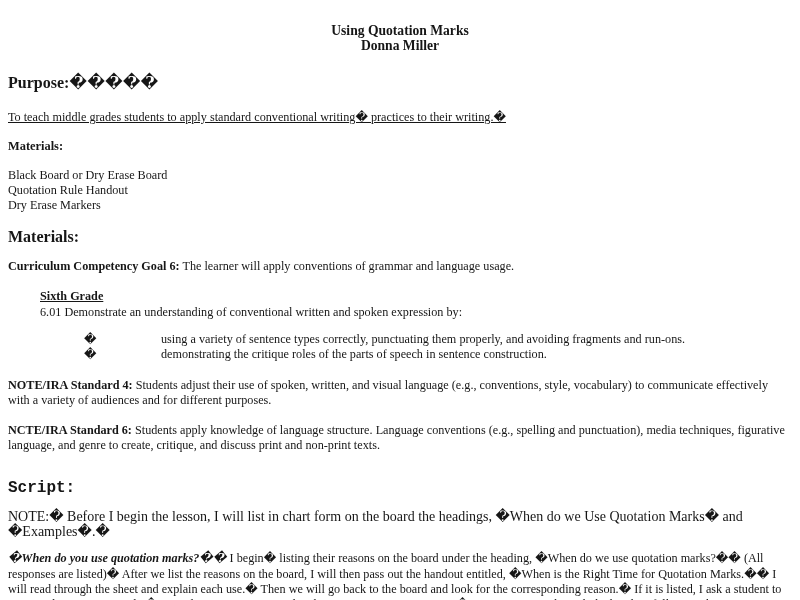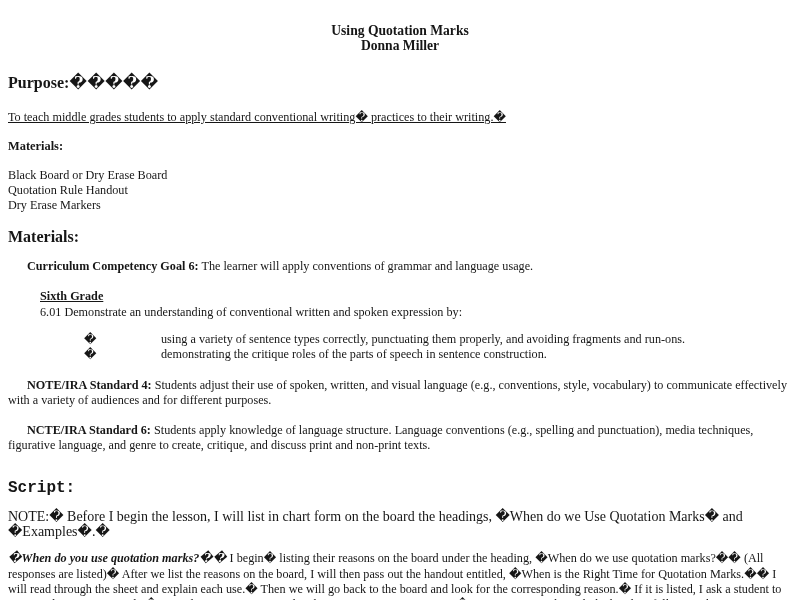--- a/index.html
+++ b/index.html
@@ -29,21 +29,21 @@
   .h-large {
     font-weight: bold;
     font-size: 16px;
     line-height: 19px;
   }
   .h-small {
     font-weight: bold;
     font-size: 12.4px;
     line-height: 15.2px;
   }
-  b.inline-label { font-weight: bold; margin-left: 19px; }
+  b.inline-label { font-weight: bold; }
   .purpose-heading  { margin-top: 20px; }
   .purpose-body     { margin-top: 18px; text-decoration: underline; }
   .materials-heading{ margin-top: 14px; }
   .materials-list   { margin-top: 13px; }
   .objectives-heading { margin-top: 14px; }
   .goal-para        { margin-top: 13px; }
   .grade-block      { margin-top: 15px; margin-left: 32px; }
   .grade-heading    { font-weight: bold; text-decoration: underline; }
   .bullet-list      { margin-top: 12px; }
   .bullet-row       { display: flex; align-items: flex-start; }

